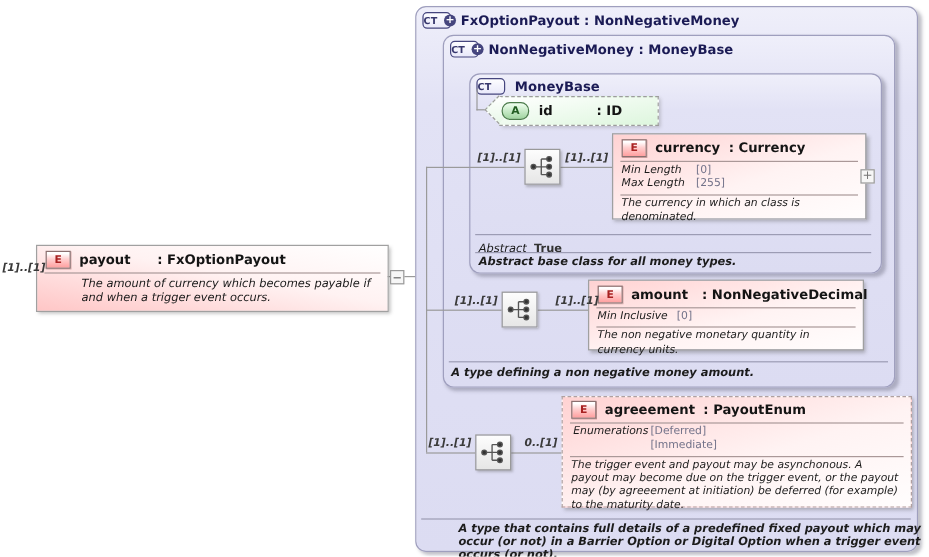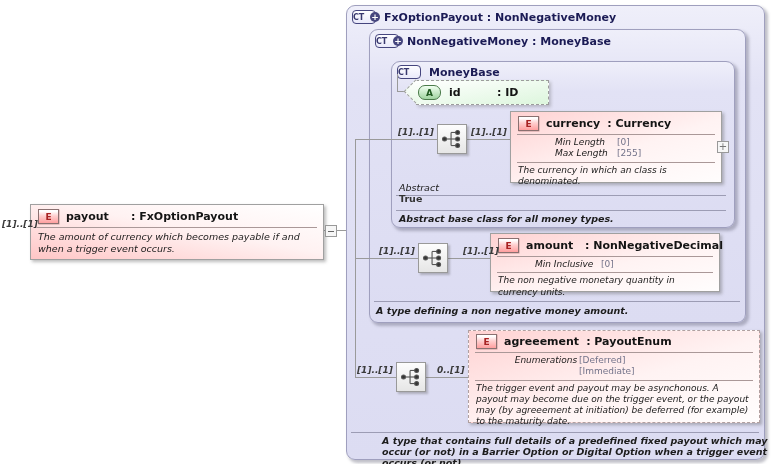--- a/index.html
+++ b/index.html
@@ -32,21 +32,21 @@
         box-shadow:2px 2px 3px rgba(90,90,90,.4);}
   .ebox.dashed{border:1px dashed #b0a0a0;}
   .ehdr{display:flex;align-items:center;gap:7px;padding:4px 7px 3px 7px;}
   .ename{font-size:11px;font-weight:bold;color:#141414;min-width:52px;white-space:nowrap;}
   .etype{font-size:11px;font-weight:bold;color:#141414;white-space:nowrap;}
   .badge-e{width:19px;height:13px;border:1px solid #8a7070;flex:0 0 auto;
            background:linear-gradient(#ffffff 10%,#ffd0d0 45%,#ff9f9f 100%);
            color:#a82222;font-size:9px;font-weight:bold;display:flex;align-items:center;
            justify-content:center;box-shadow:0.5px 0.5px 0 #cc9999;}
   .esep{height:0;border-top:1px solid #aa9898;margin:0 6px;}
-  .facets{padding:2px 7px 2px 7px;font-size:9px;line-height:1.25;margin-left:37px;}
+  .facets{padding:2px 7px 2px 7px;font-size:9px;line-height:1.25;}
   .frow{display:flex;}
   .flabel{font-style:italic;color:#1a1a1a;width:62px;flex:0 0 auto;}
   .fval{color:#73738a;}
   .edesc{padding:2px 7px 3px 7px;font-size:9px;font-style:italic;color:#1a1a1a;line-height:1.25;}
 
   
   .attr-box{position:absolute;left:416px;top:80px;width:132px;height:23px;z-index:7;
             border:1px dashed #9c9c9c;border-left:none;
             background:linear-gradient(to bottom right,#ffffff,#ddf6dd);
             box-shadow:2px 2px 3px rgba(90,90,90,.3);}
@@ -72,21 +72,21 @@
        box-sizing:border-box;}
   .seq svg{display:block;width:100%;height:100%;}
 
   
   .card{position:absolute;font-size:9px;font-weight:bold;font-style:italic;color:#3a3a3a;
         z-index:9;white-space:nowrap;}
 
   
   #payout-box{background:linear-gradient(to top right,#ffc6c6 0%,#fff2f2 55%,#ffffff 100%);}
   #payout-box .ename{min-width:58px;}
-  #payout-box .edesc{font-size:9.5px;padding-top:3px;}
+  #payout-box .edesc{font-size:9.5px;padding-top:3px;margin-left:30px;}
 
   
   .abs-row{position:absolute;display:flex;font-size:9.5px;}
   .abs-label{font-style:italic;color:#1a1a1a;width:46px;}
   .abs-value{font-weight:bold;color:#333333;}
 </style>
 </head>
 <body>
 
 <div id="stage">
@@ -114,21 +114,21 @@
       <div class="ct-note" style="left:6px;top:275px;width:360px;">A type defining a non negative money amount.</div>
 
       <div class="ct" id="ct-mb" style="left:21px;top:31px;width:342px;height:165px;">
         <div class="ct-hdr" style="top:3px;">
           <span class="badge-ct">
             <span>CT</span>
           </span>
           <span class="ct-title">MoneyBase</span>
         </div>
         <div class="ct-sep" style="left:4px;width:330px;top:133px;"></div>
-        <div class="abs-row" style="left:7px;top:120px;flex-direction:column;">
+        <div class="abs-row" style="left:7px;top:140px;">
           <span class="abs-label">Abstract</span>
           <span class="abs-value">True</span>
         </div>
         <div class="ct-sep" style="left:4px;width:330px;top:148px;"></div>
         <div class="ct-note" style="left:7px;top:151px;width:328px;">Abstract base class for all money types.</div>
       </div>
     </div>
   </div>
 
   <div class="ln ln-h" style="left:322px;top:230px;width:24px;"></div>

